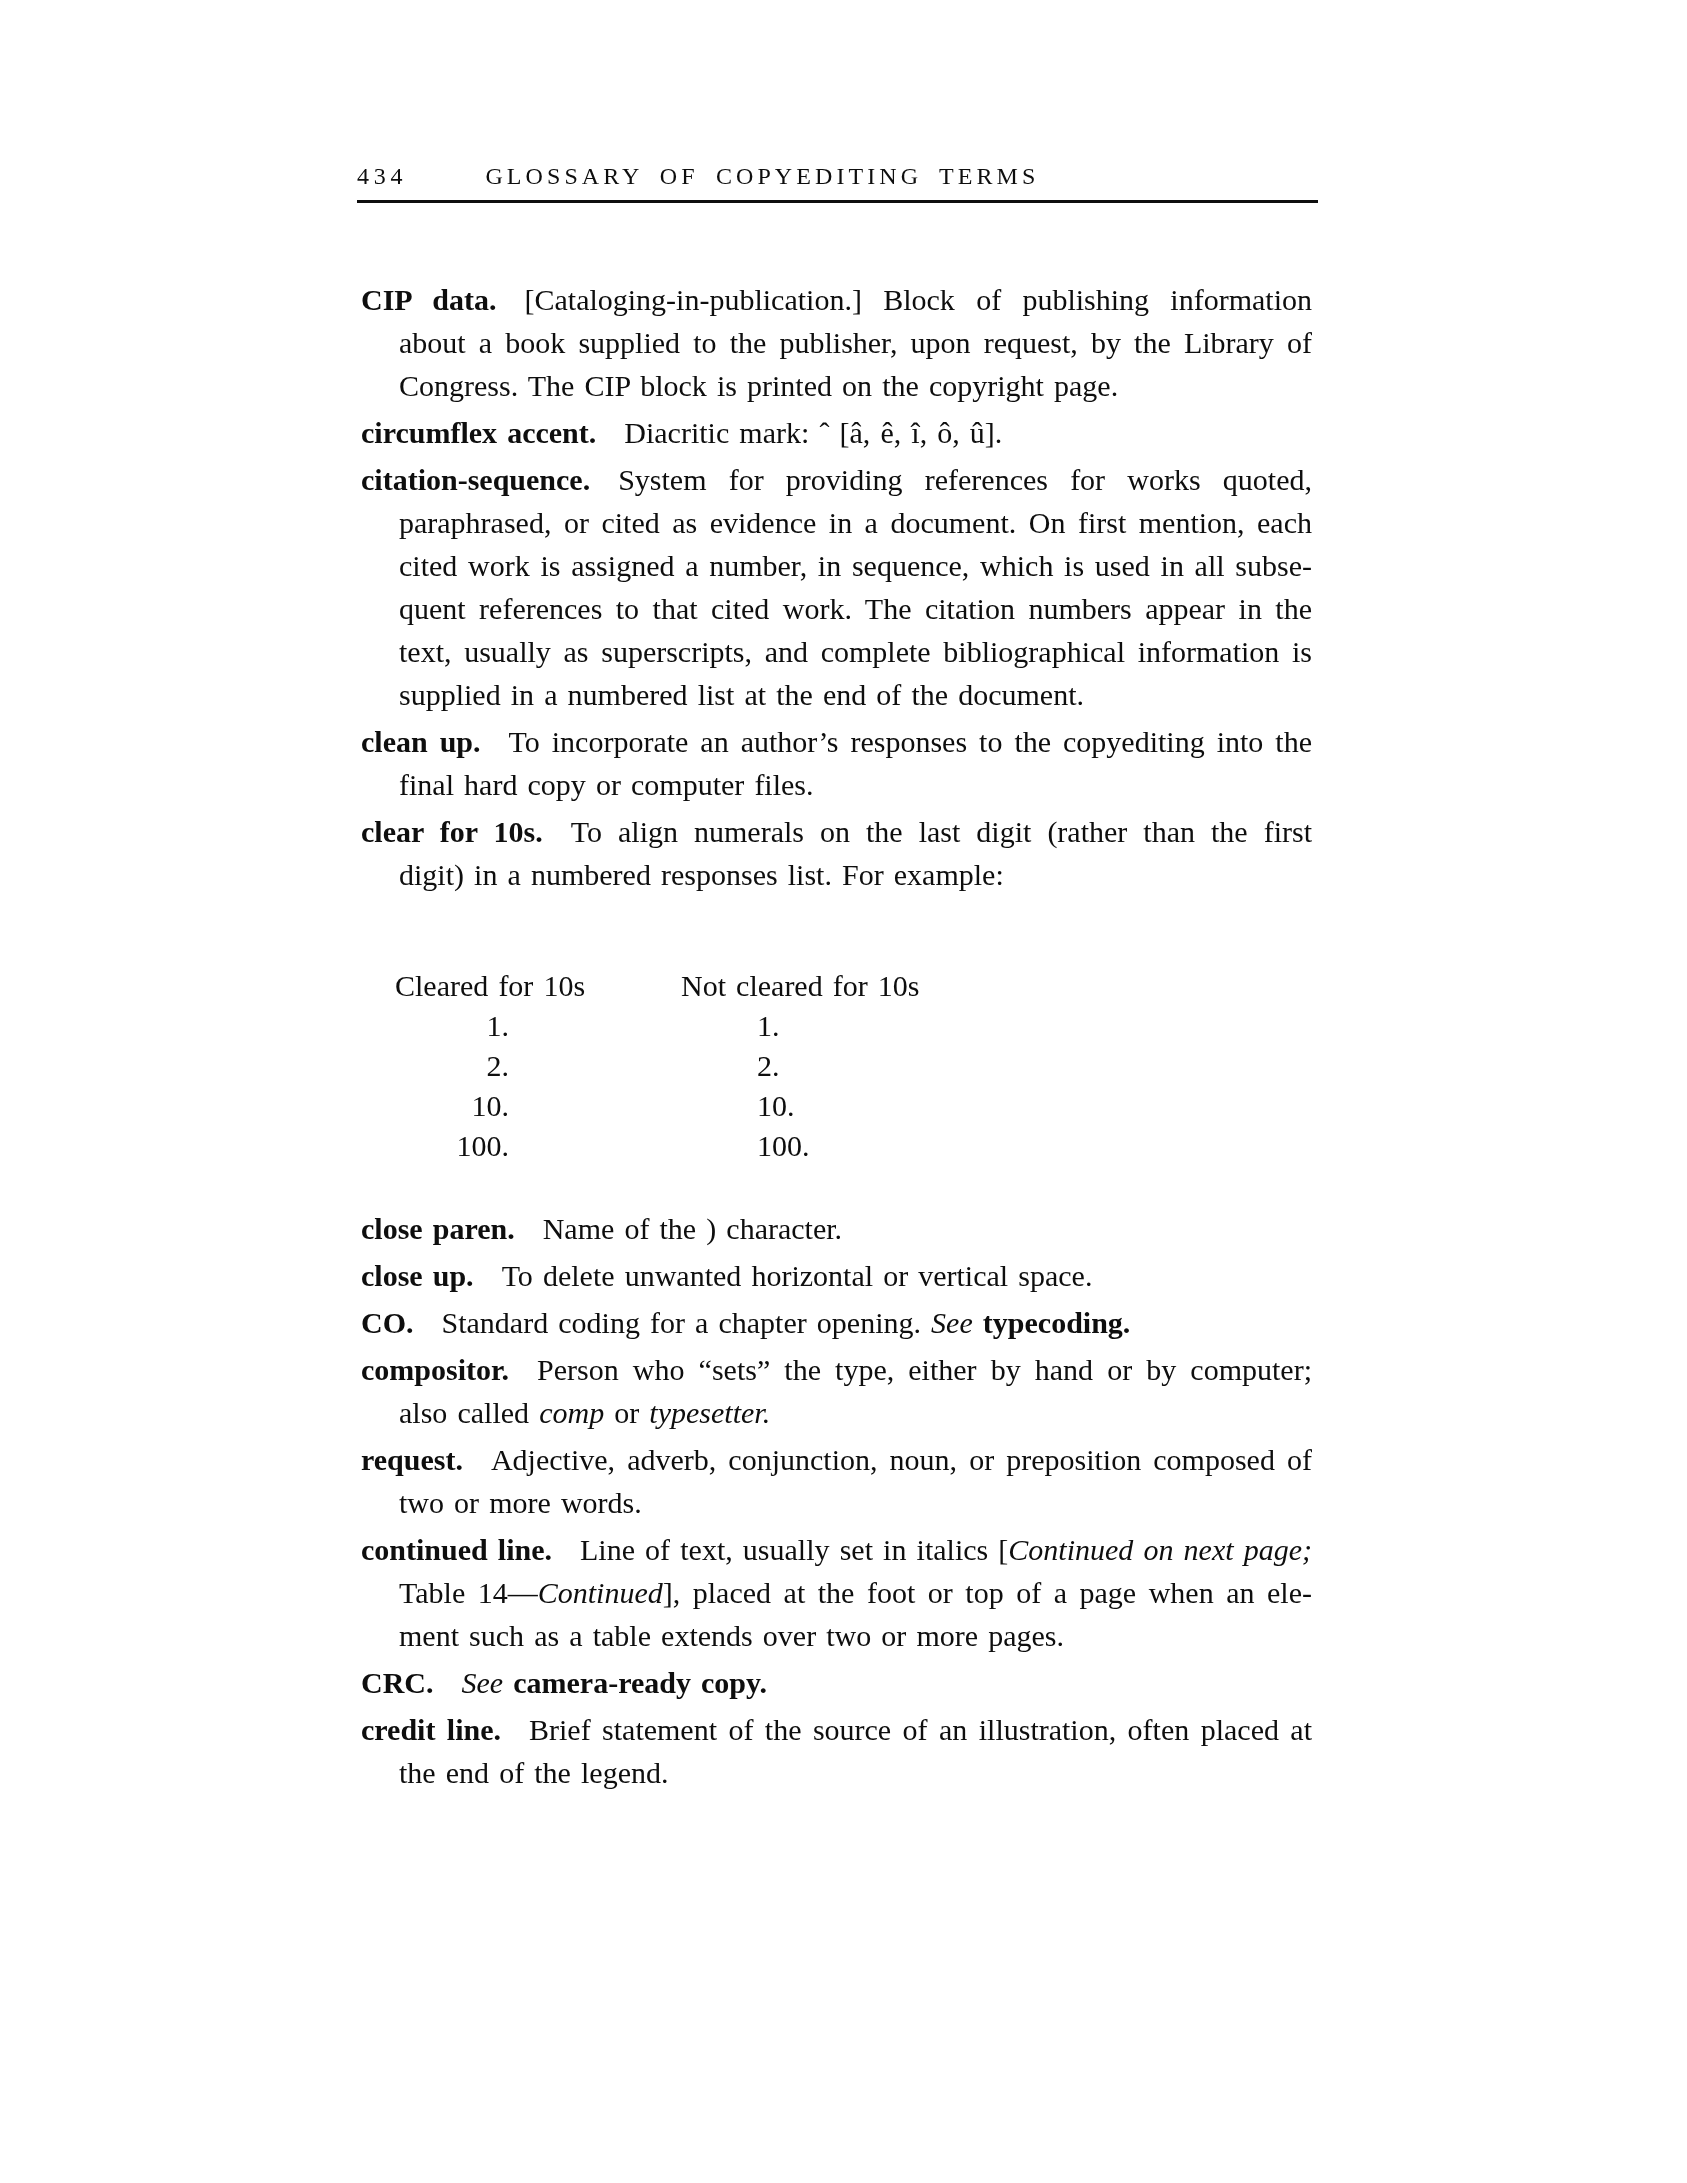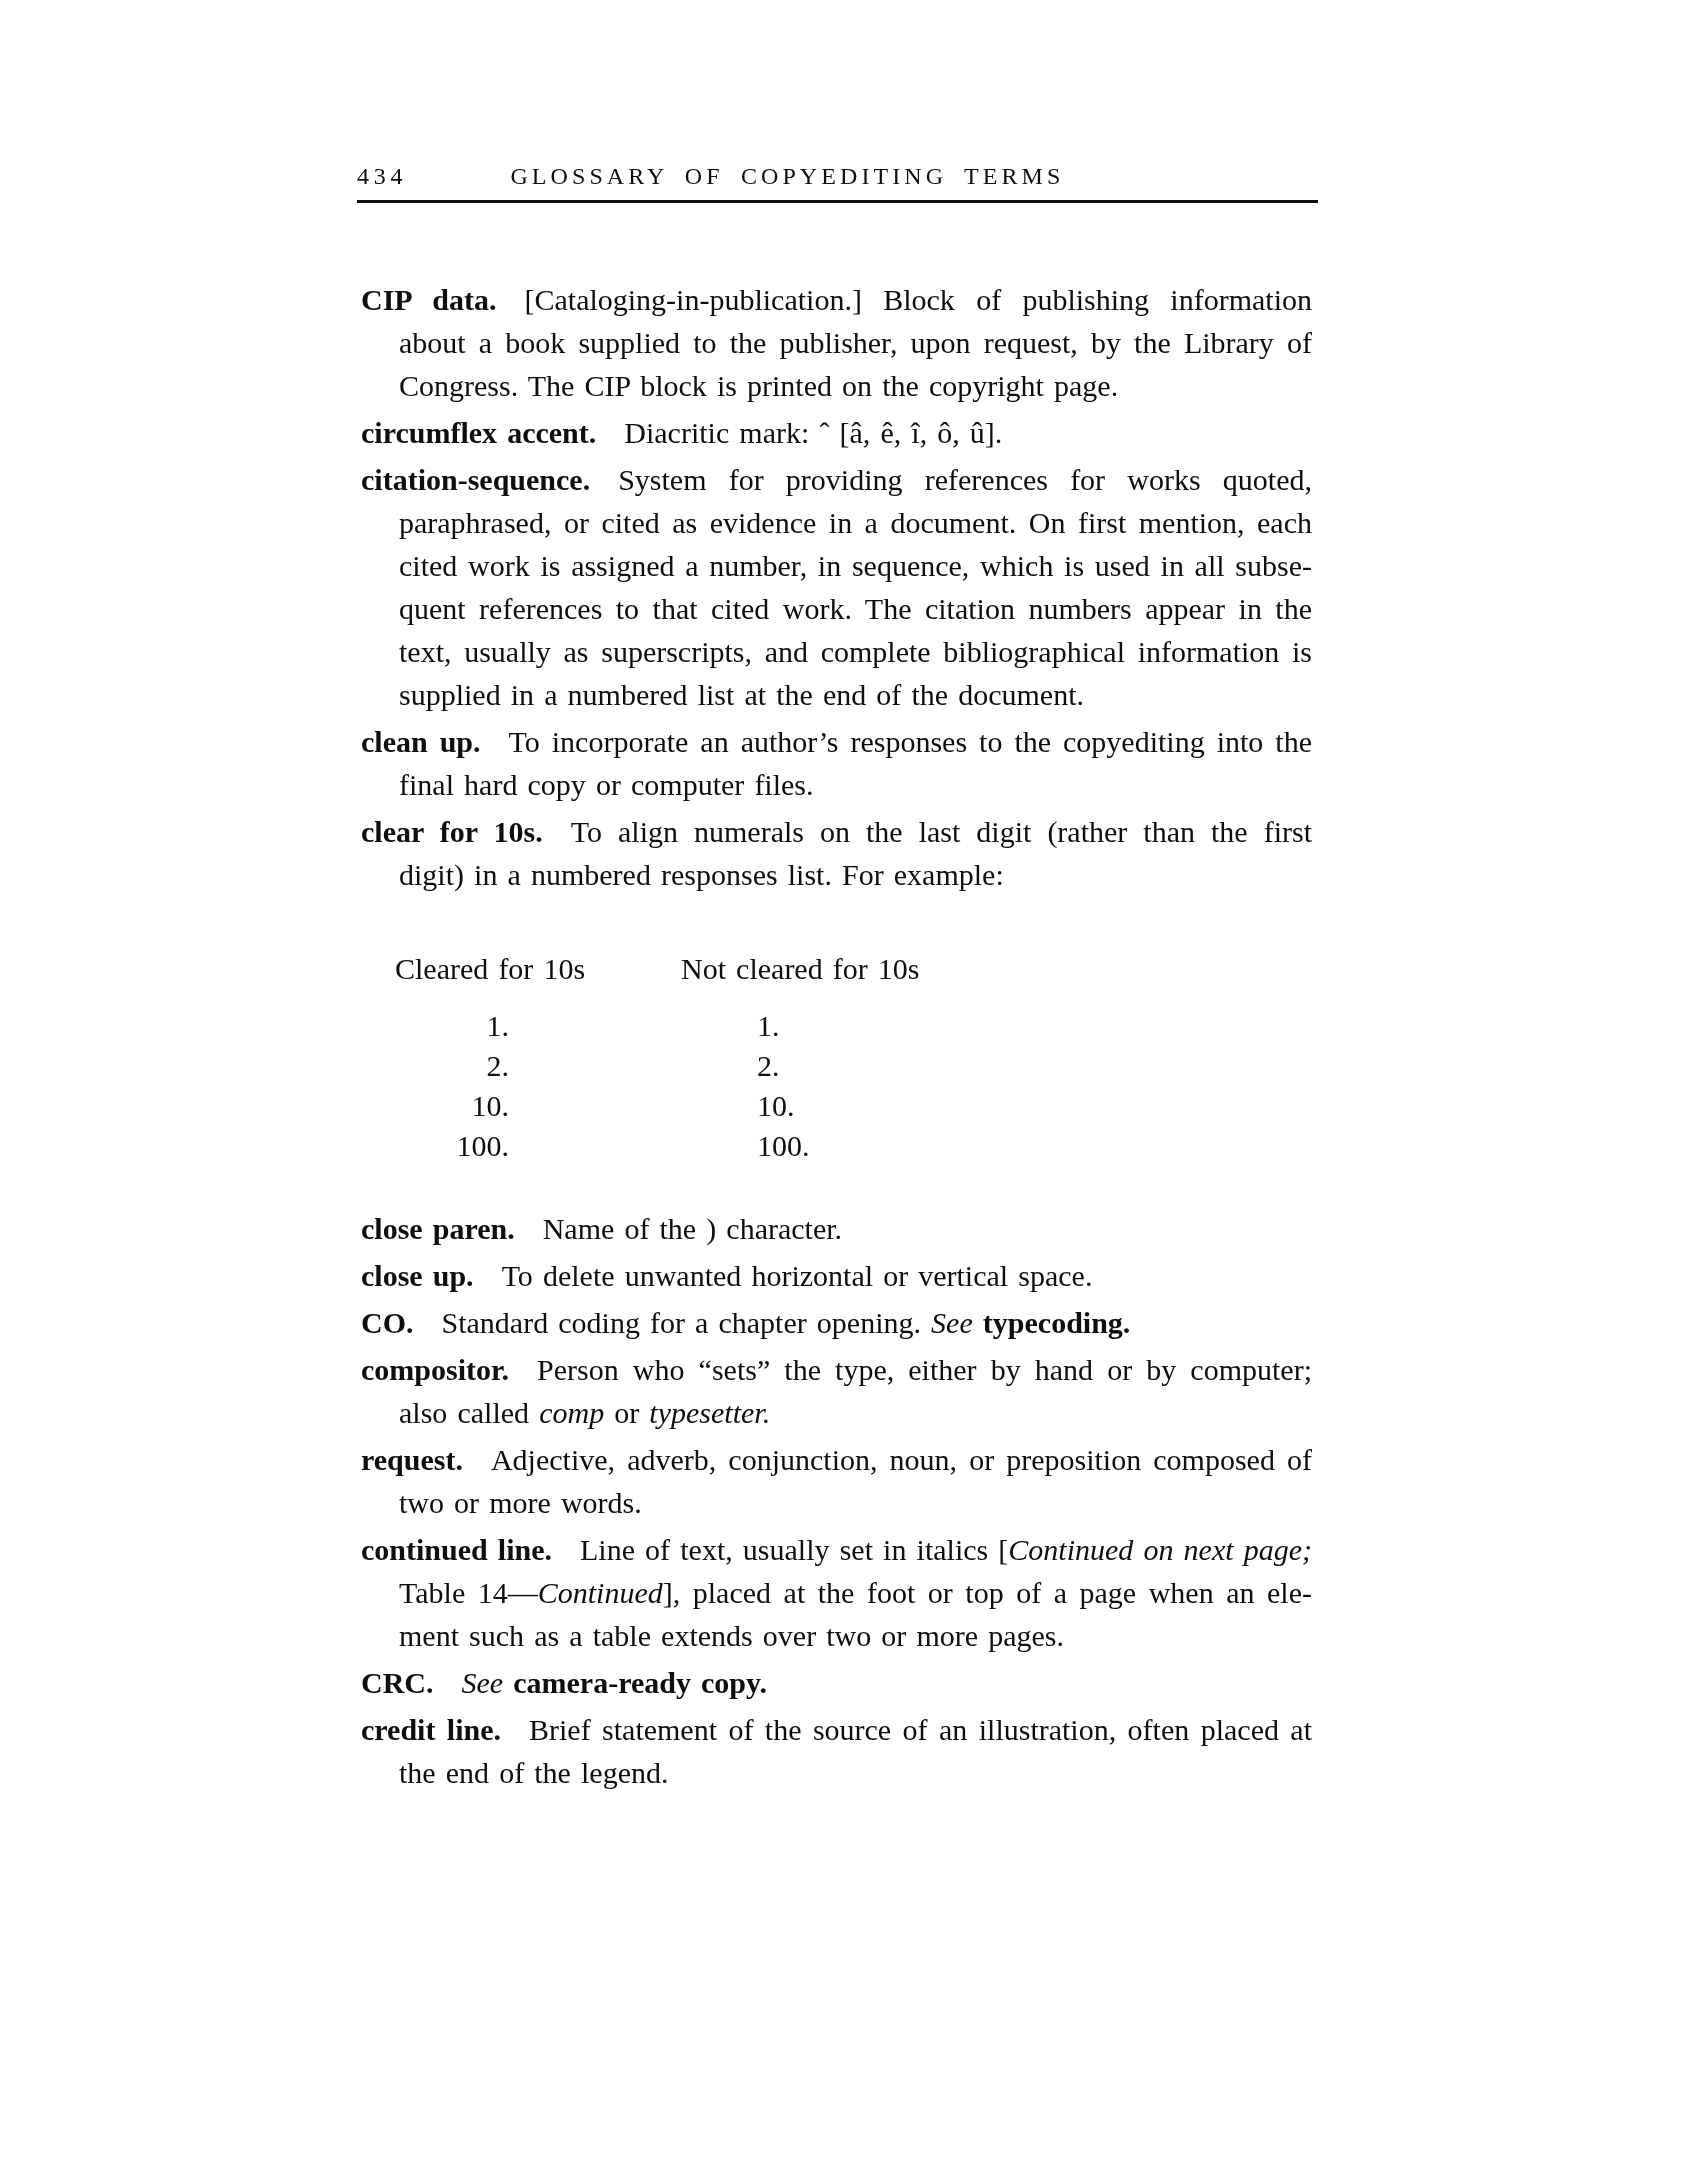--- a/index.html
+++ b/index.html
@@ -22,21 +22,21 @@
     top: 163px;
     font-size: 24px;
     white-space: nowrap;
   }
   .page-number {
     display: inline-block;
     letter-spacing: 0.20em;
   }
   .head-title {
     display: inline-block;
-    margin-left: 103px;
+    margin-left: 78px;
     letter-spacing: 0.17em;
     word-spacing: 0.30em;
   }
   .head-rule {
     position: absolute;
     left: 357px;
     top: 200px;
     width: 961px;
     height: 3.3px;
     background: #0e0e0e;
@@ -60,21 +60,21 @@
   .gap { display: inline-block; width: 28px; }
   .ex-table {
     position: relative;
     margin: 51px 0 40px 0;
     height: 220px;
     text-align: left;
     text-indent: 0;
   }
   .ex-header {
     position: absolute;
-    top: 0;
+    top: 17px;
     line-height: 43px;
     text-align: center;
   }
   .ex-header.col1 { left: 38px; }
   .ex-header.col2 { left: 324px; }
   .ex-values {
     position: absolute;
     top: 59px;
     line-height: 40px;
   }

